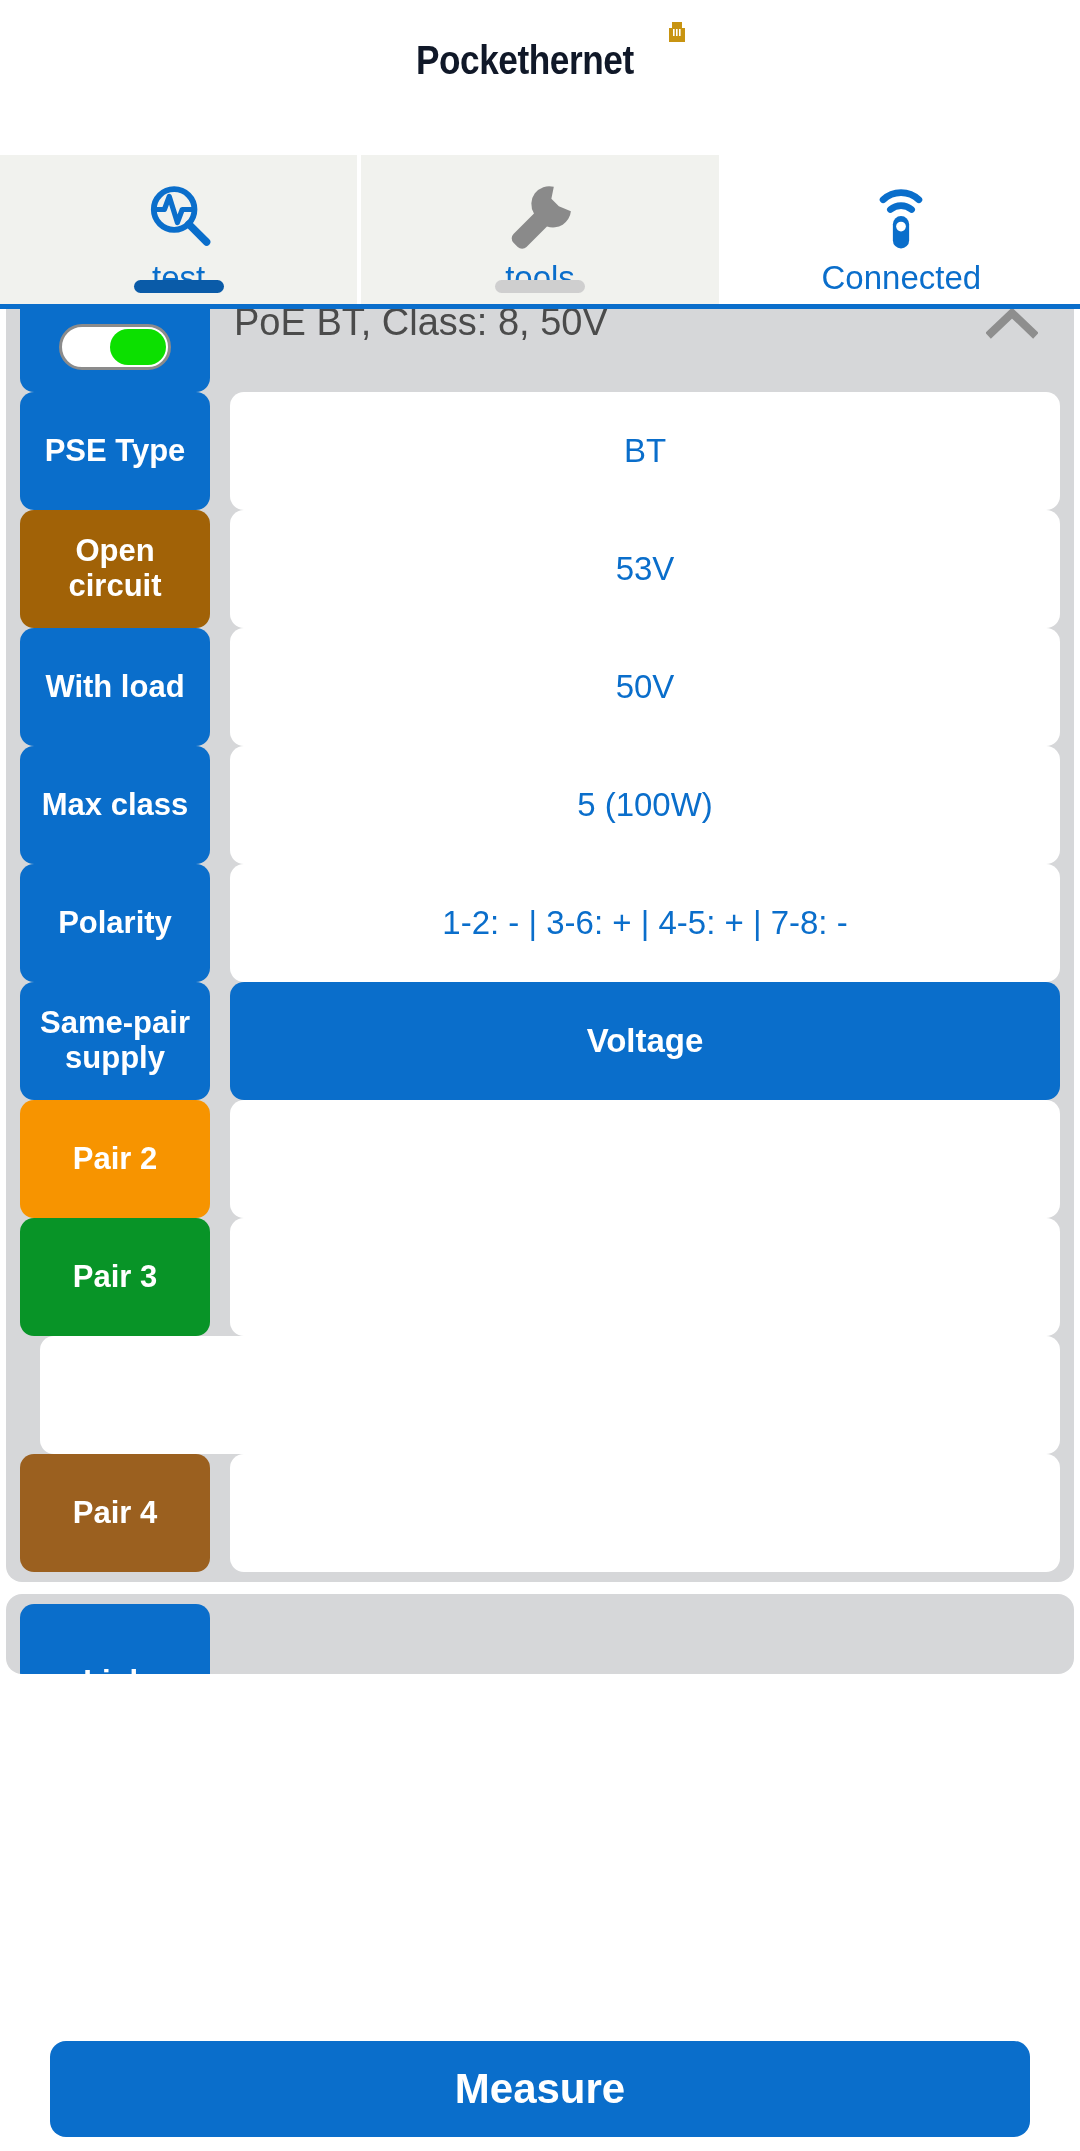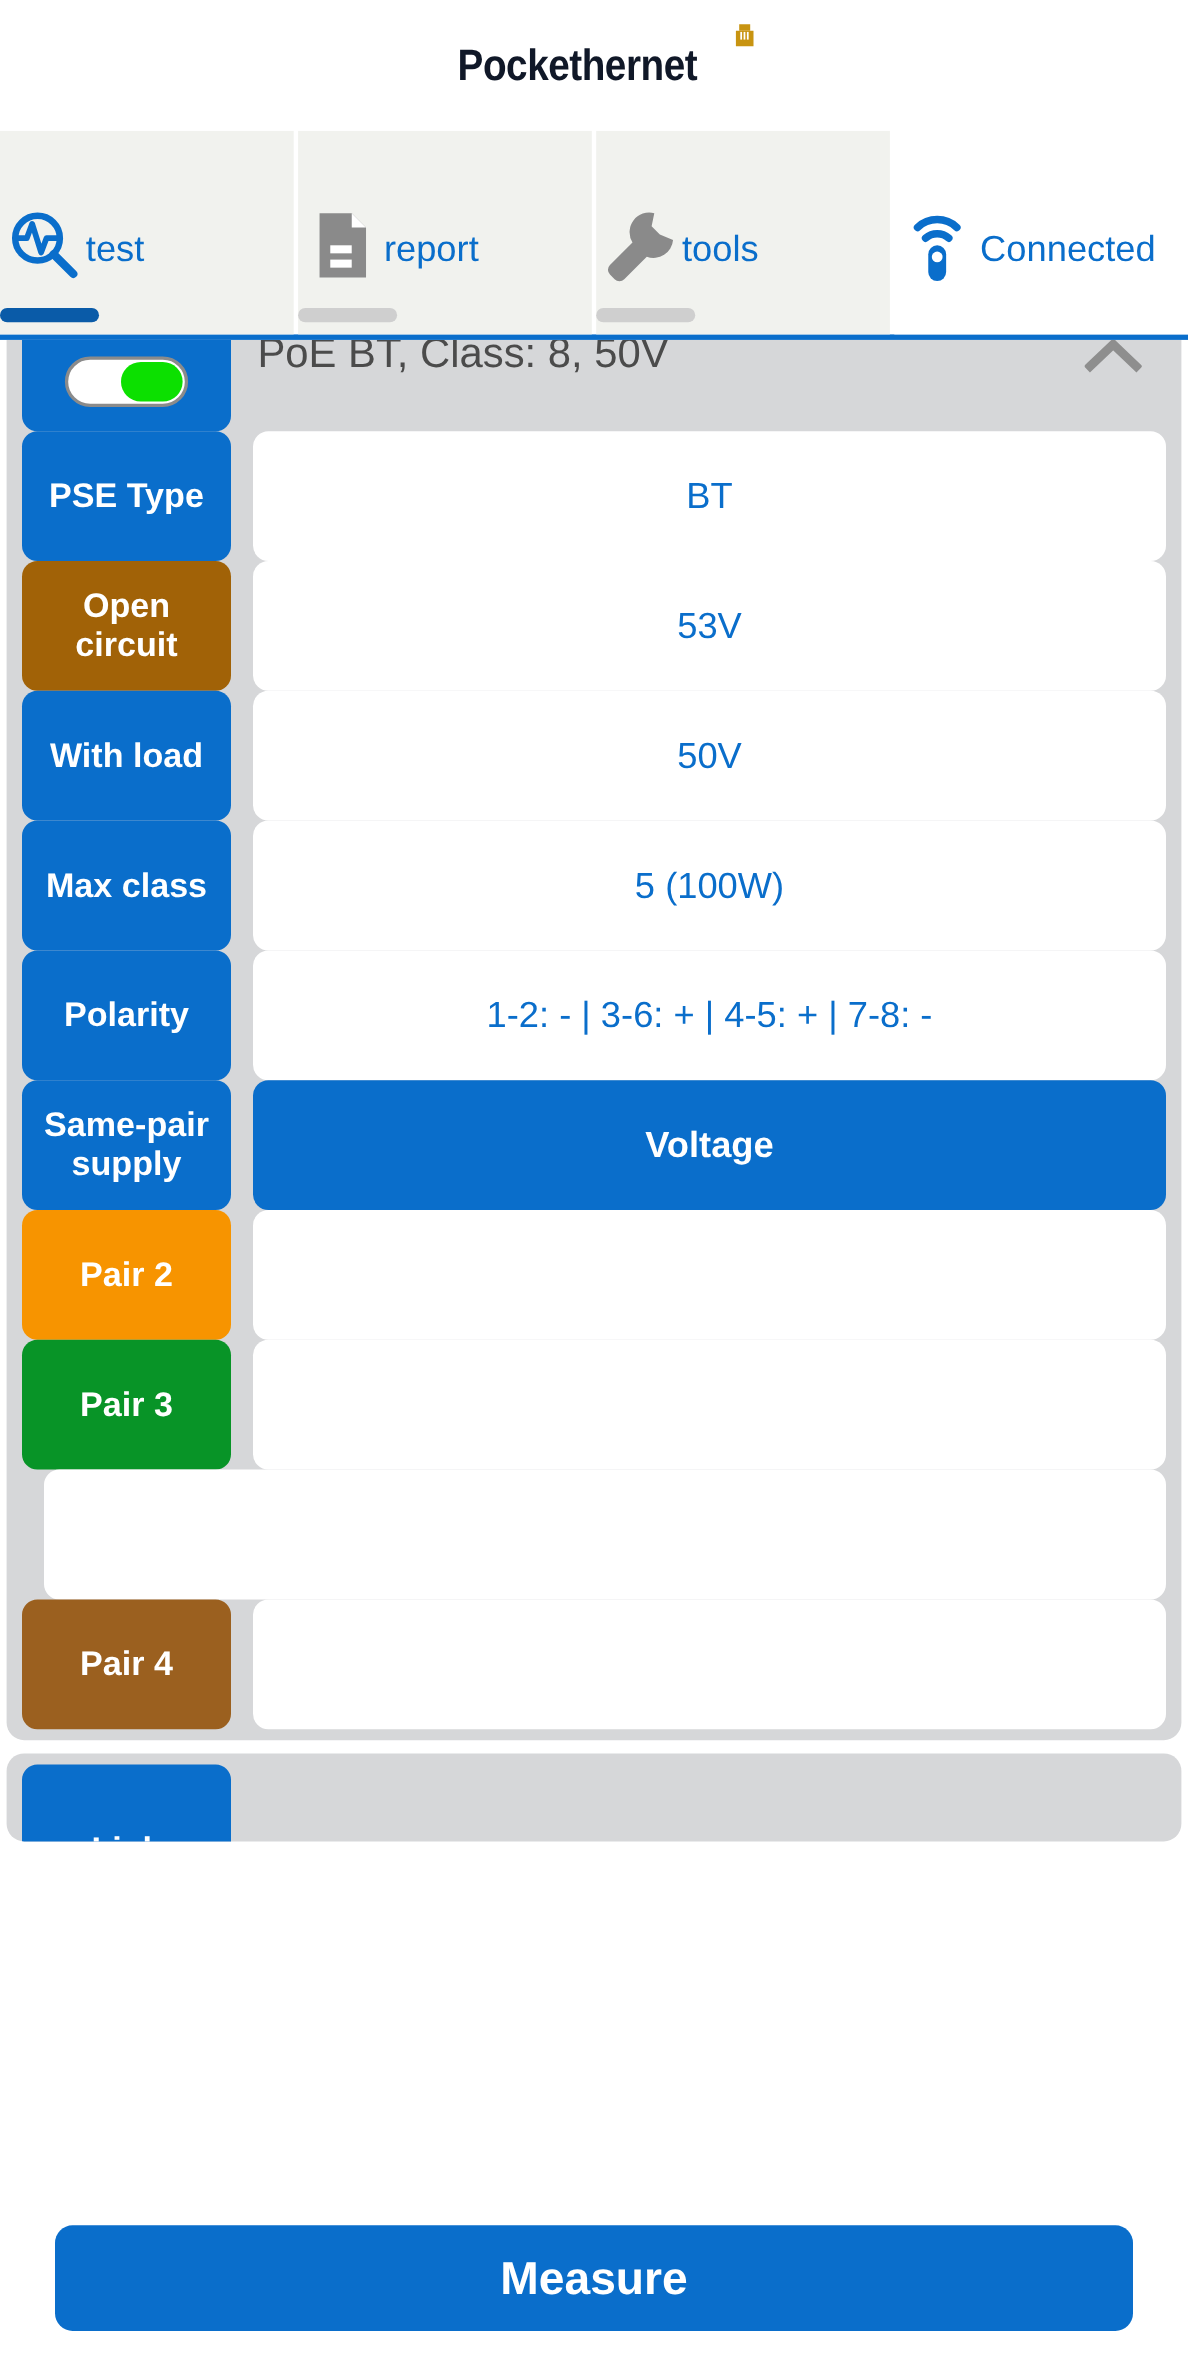--- a/index.html
+++ b/index.html
@@ -58,25 +58,26 @@
     background: #ffffff;
     border-bottom: 5px solid #0a6ecb;
     position: relative;
     z-index: 5;
   }
   .tab {
     flex: 1 1 0;
     background: #f1f2ee;
     margin-right: 4px;
     display: flex;
-    flex-direction: row;
+    flex-direction: column;
     align-items: center;
     justify-content: flex-start;
     padding-top: 22px;
     position: relative;
+    margin-top: 36px;
   }
   .tab:last-child {
     background: #ffffff;
     margin-right: 0;
   }
   .tab-icon {
     height: 78px;
     display: flex;
     align-items: center;
     justify-content: center;
@@ -255,21 +256,21 @@
     font-weight: bold;
     font-size: 31px;
   }
 
   
   .measure-bar {
     position: absolute;
     left: 0;
     right: 0;
     bottom: 0;
-    height: 128px;
+    height: 110px;
     background: #ffffff;
     display: flex;
     align-items: flex-start;
     justify-content: center;
     z-index: 20;
   }
   .measure-btn {
     width: 980px;
     height: 96px;
     background: #0a6ecb;
@@ -309,32 +310,20 @@
         <svg width="78" height="78" viewBox="0 0 48 48">
           <circle cx="21" cy="20" r="12.5" fill="none" stroke="#0a6ecb" stroke-width="3.6"></circle>
           <line x1="30" y1="29" x2="41" y2="40" stroke="#0a6ecb" stroke-width="4.6" stroke-linecap="round"></line>
           <polyline points="10,20 15,20 18,12 23,28 26,20 32,20" fill="none" stroke="#0a6ecb" stroke-width="3.2" stroke-linejoin="round" stroke-linecap="round"></polyline>
         </svg>
       </div>
       <div class="tab-label">test</div>
       <div class="tab-underline active"></div>
     </div>
 
-    <div class="tab">
-      <div class="tab-icon">
-        <svg width="78" height="78" viewBox="0 0 48 48">
-          <path d="M12 6 h18 l8 8 v28 h-26 z" fill="#8a8a8a"></path>
-          <path d="M30 6 v8 h8 z" fill="#ffffff"></path>
-          <rect x="18" y="24" width="12" height="4.5" fill="#ffffff"></rect>
-          <rect x="18" y="32" width="12" height="4.5" fill="#ffffff"></rect>
-        </svg>
-      </div>
-      <div class="tab-label">report</div>
-      <div class="tab-underline"></div>
-    </div>
 
     <div class="tab">
       <div class="tab-icon">
         <svg width="78" height="78" viewBox="0 0 48 48">
           <path d="M32.5 6 a11 11 0 0 0 -12.2 16.4 l-12.6 12.6 a3.8 3.8 0 0 0 0 5.4 l2.6 2.6 a3.8 3.8 0 0 0 5.4 0 l12.6 -12.6 A11 11 0 0 0 43 21 l-7.4 -3 -4.6 -4.6 z" fill="#8a8a8a"></path>
         </svg>
       </div>
       <div class="tab-label">tools</div>
       <div class="tab-underline"></div>
     </div>

